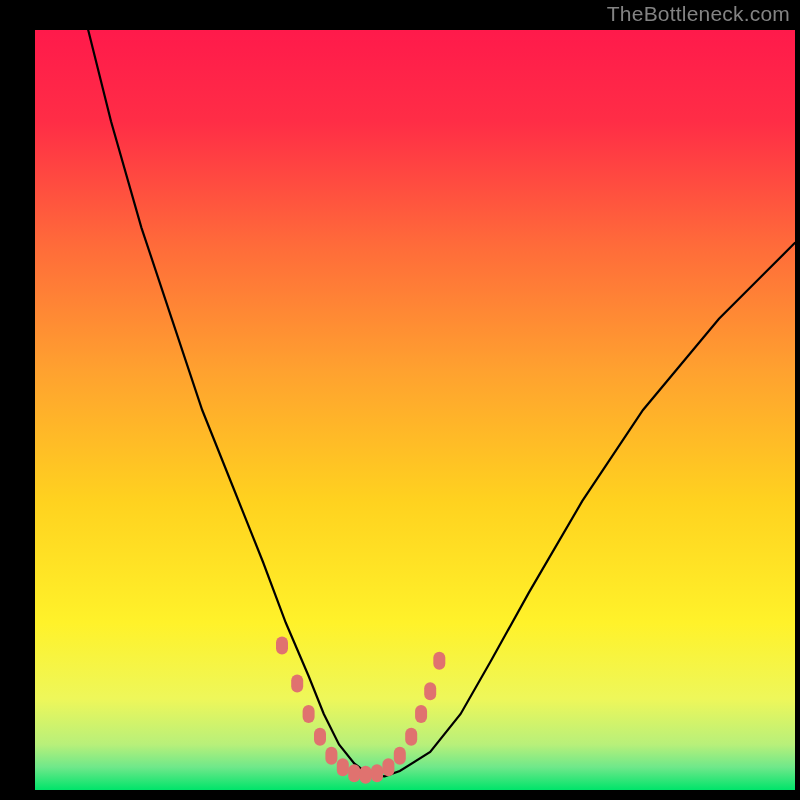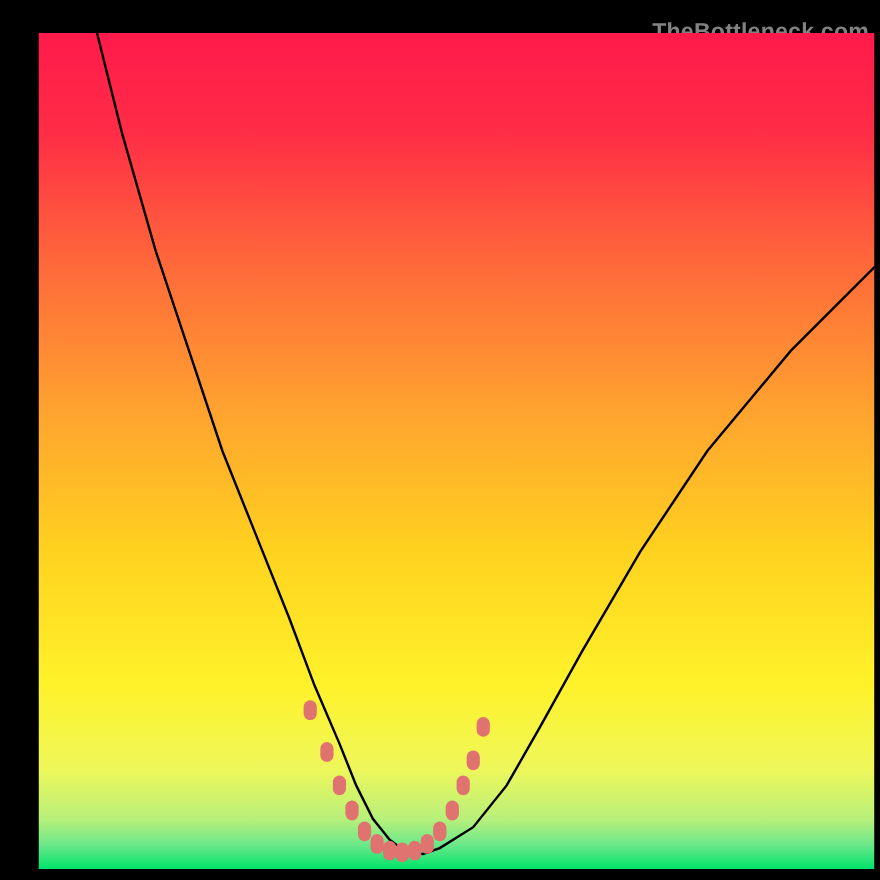--- a/index.html
+++ b/index.html
@@ -14,25 +14,25 @@
   .frame {
     position: absolute;
     left: 0;
     top: 0;
     width: 800px;
     height: 800px;
     background: #000;
   }
   .watermark {
     position: absolute;
-    top: 17px;
+    top: 2px;
     right: 10px;
     color: #838383;
     font-size: 21px;
-    font-weight: 700;
+    font-weight: 400;
     letter-spacing: 0.2px;
   }
   .plot {
     position: absolute;
     left: 35px;
     top: 30px;
     width: 760px;
     height: 760px;
   }
   .plot svg {

